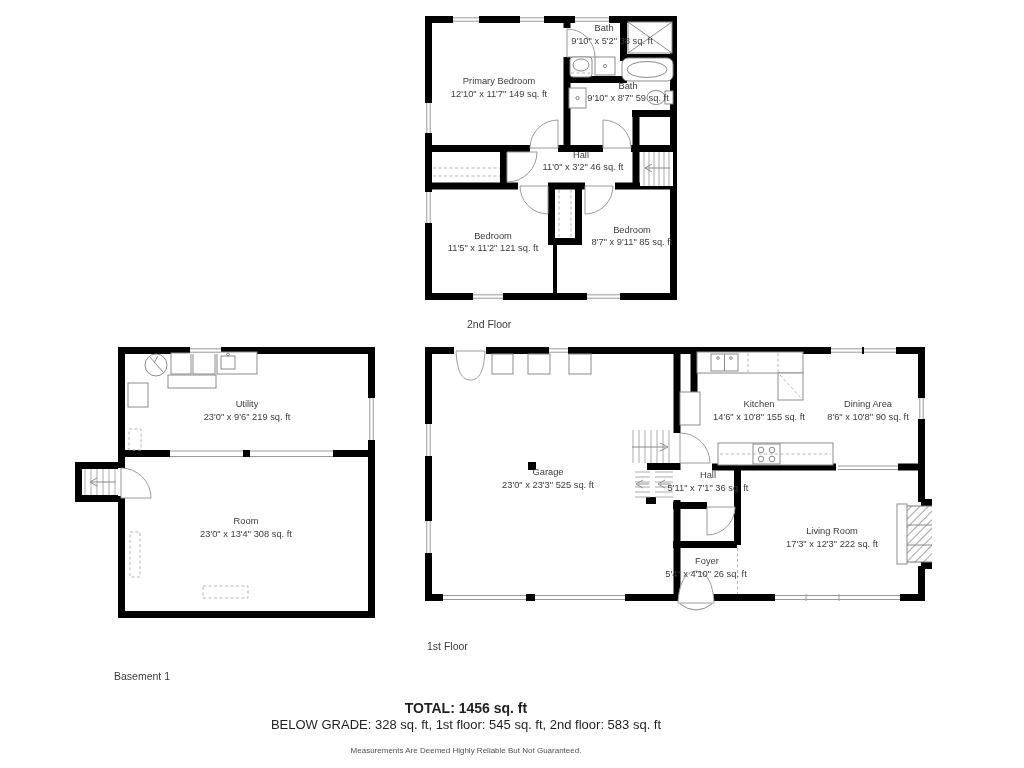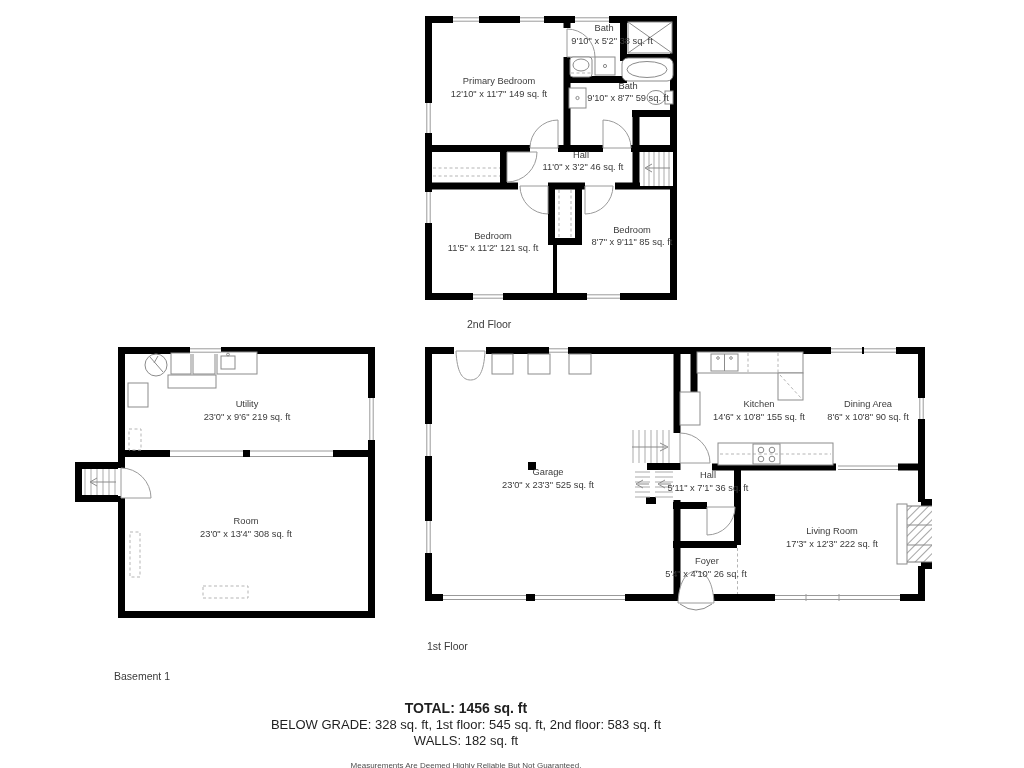--- a/index.html
+++ b/index.html
@@ -269,17 +269,16 @@
 
 
 <div class="cap" style="left:427px;top:318px;margin-left:40px;">2nd Floor</div>
 <div class="cap" style="left:114px;top:670px;">Basement 1</div>
 <div class="cap" style="left:427px;top:624px;margin-top:16px;">1st Floor</div>
 
 
 <div class="summary">
   <div class="total">TOTAL: 1456 sq. ft</div>
   <div class="sline">BELOW GRADE: 328 sq. ft, 1st floor: 545 sq. ft, 2nd floor: 583 sq. ft</div>
-  <div class="sline">WALLS: 182 sq. ft</div>
   <div class="disc">Measurements Are Deemed Highly Reliable But Not Guaranteed.</div>
 </div>
 
 </div>
 
 </body></html>

